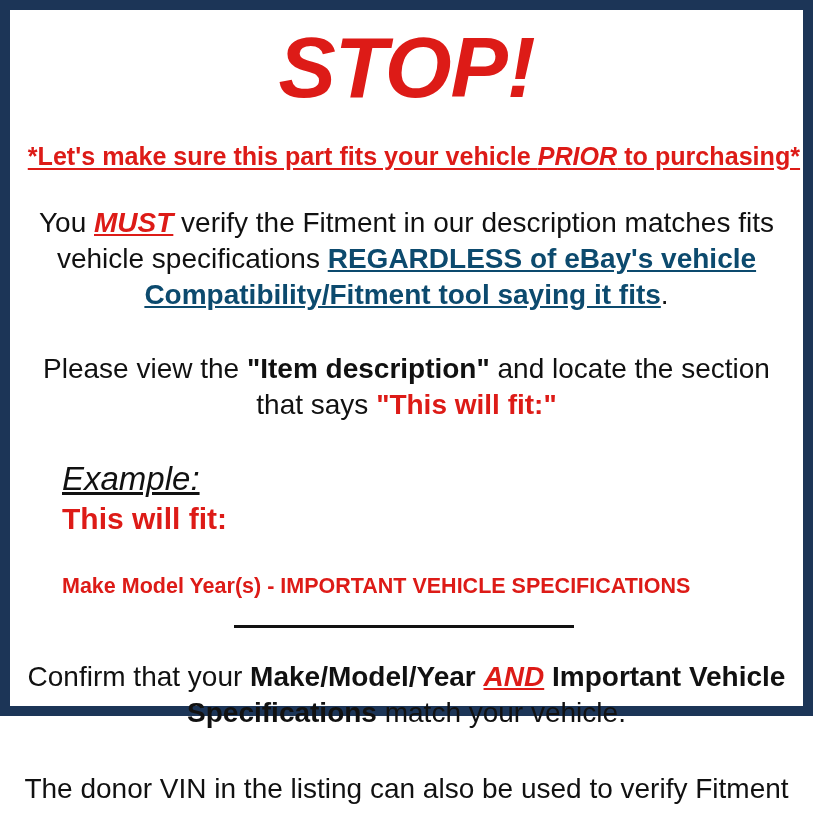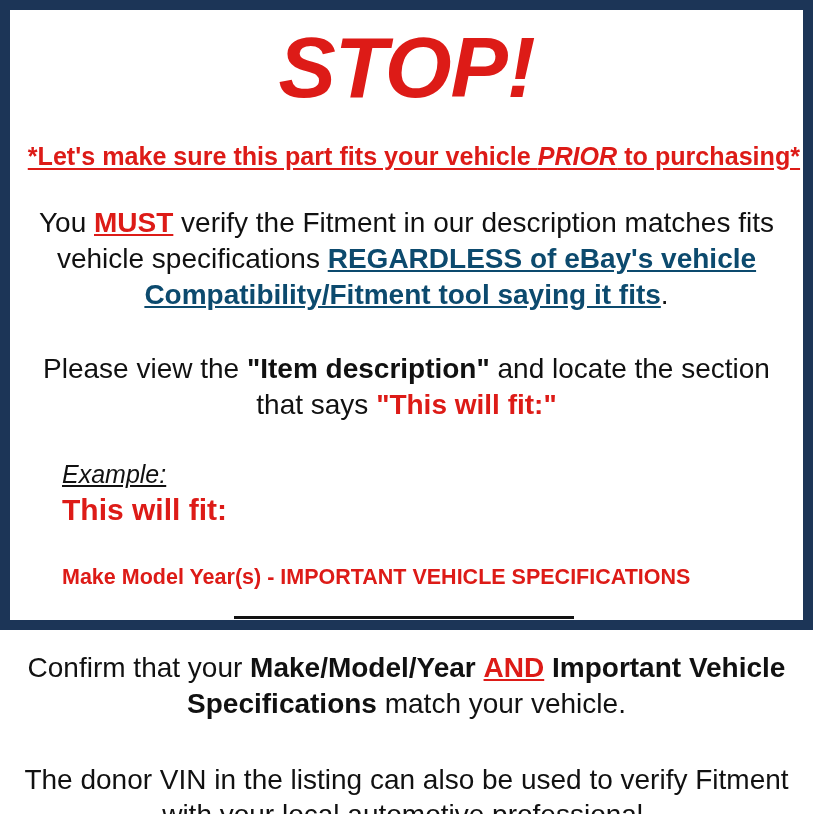--- a/index.html
+++ b/index.html
@@ -10,21 +10,21 @@
   body {
     width: 813px;
     height: 814px;
     overflow: hidden;
     font-family: "Liberation Sans", sans-serif;
   }
 
   #notice-card {
     box-sizing: border-box;
     width: 813px;
-    height: 630px;
+    height: 716px;
     border: 10px solid #1c3557;
     background: #ffffff;
     padding: 0 12px;
     display: block;
     position: relative;
   }
 
   
   #stop-title {
     text-align: center;
@@ -62,20 +62,21 @@
     line-height: 1.28;
     color: #111111;
     margin: 0;
     padding: 0;
   }
   .para b { font-weight: bold; }
 
   .u-red {
     color: #dd1b17;
     font-weight: bold;
+    font-style: italic;
     text-decoration: underline;
     text-underline-offset: 2px;
   }
   .u-red-up {
     color: #0c4a6e;
     font-weight: bold;
     text-decoration: underline;
     text-underline-offset: 2px;
   }
   .r-bold { color: #dd1b17; font-weight: bold; }
@@ -84,21 +85,21 @@
   #para-please  { margin-top: 38px; }
 
   
   #example-block {
     margin-top: 38px;
     padding-left: 40px;
     text-align: left;
   }
   #example-label {
     font-style: italic;
-    font-size: 25px;
+    font-size: 33px;
     color: #111111;
     text-decoration: underline;
     text-underline-offset: 2px;
     line-height: 1.18;
   }
   #example-willfit {
     font-weight: bold;
     font-size: 30px;
     color: #dd1b17;
     line-height: 1.2;

